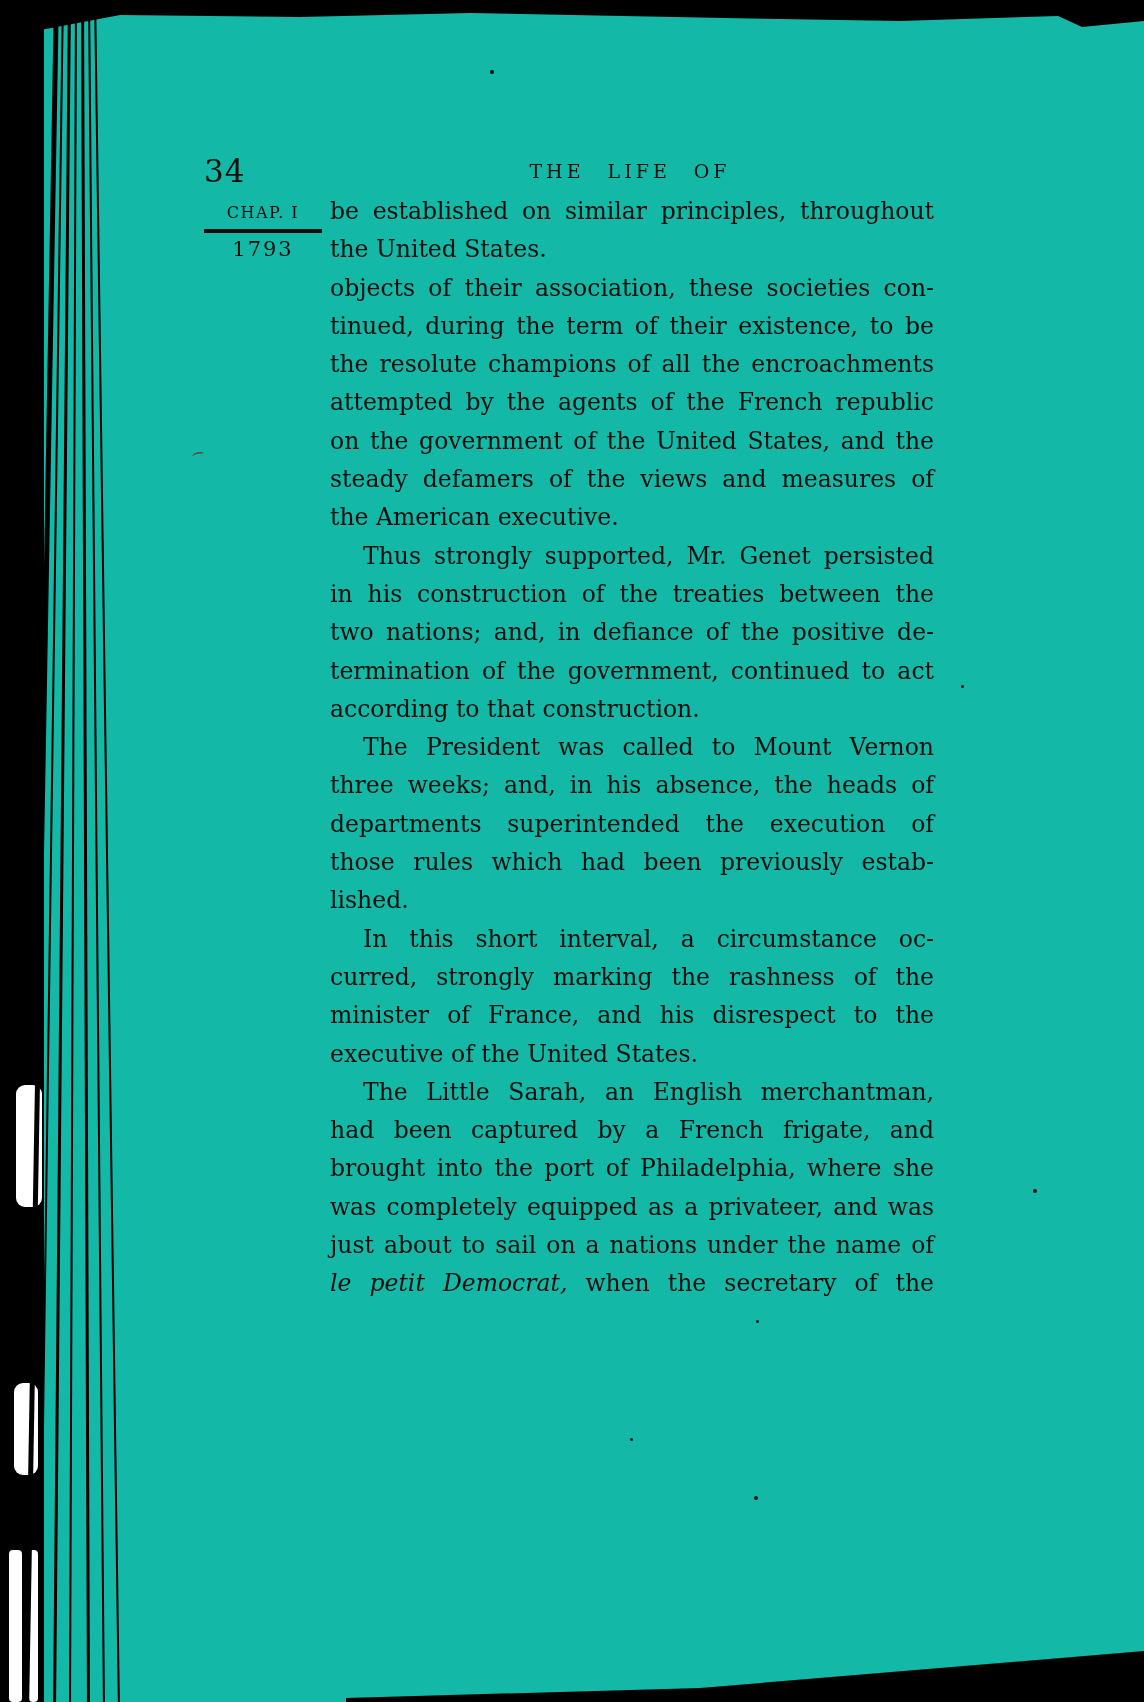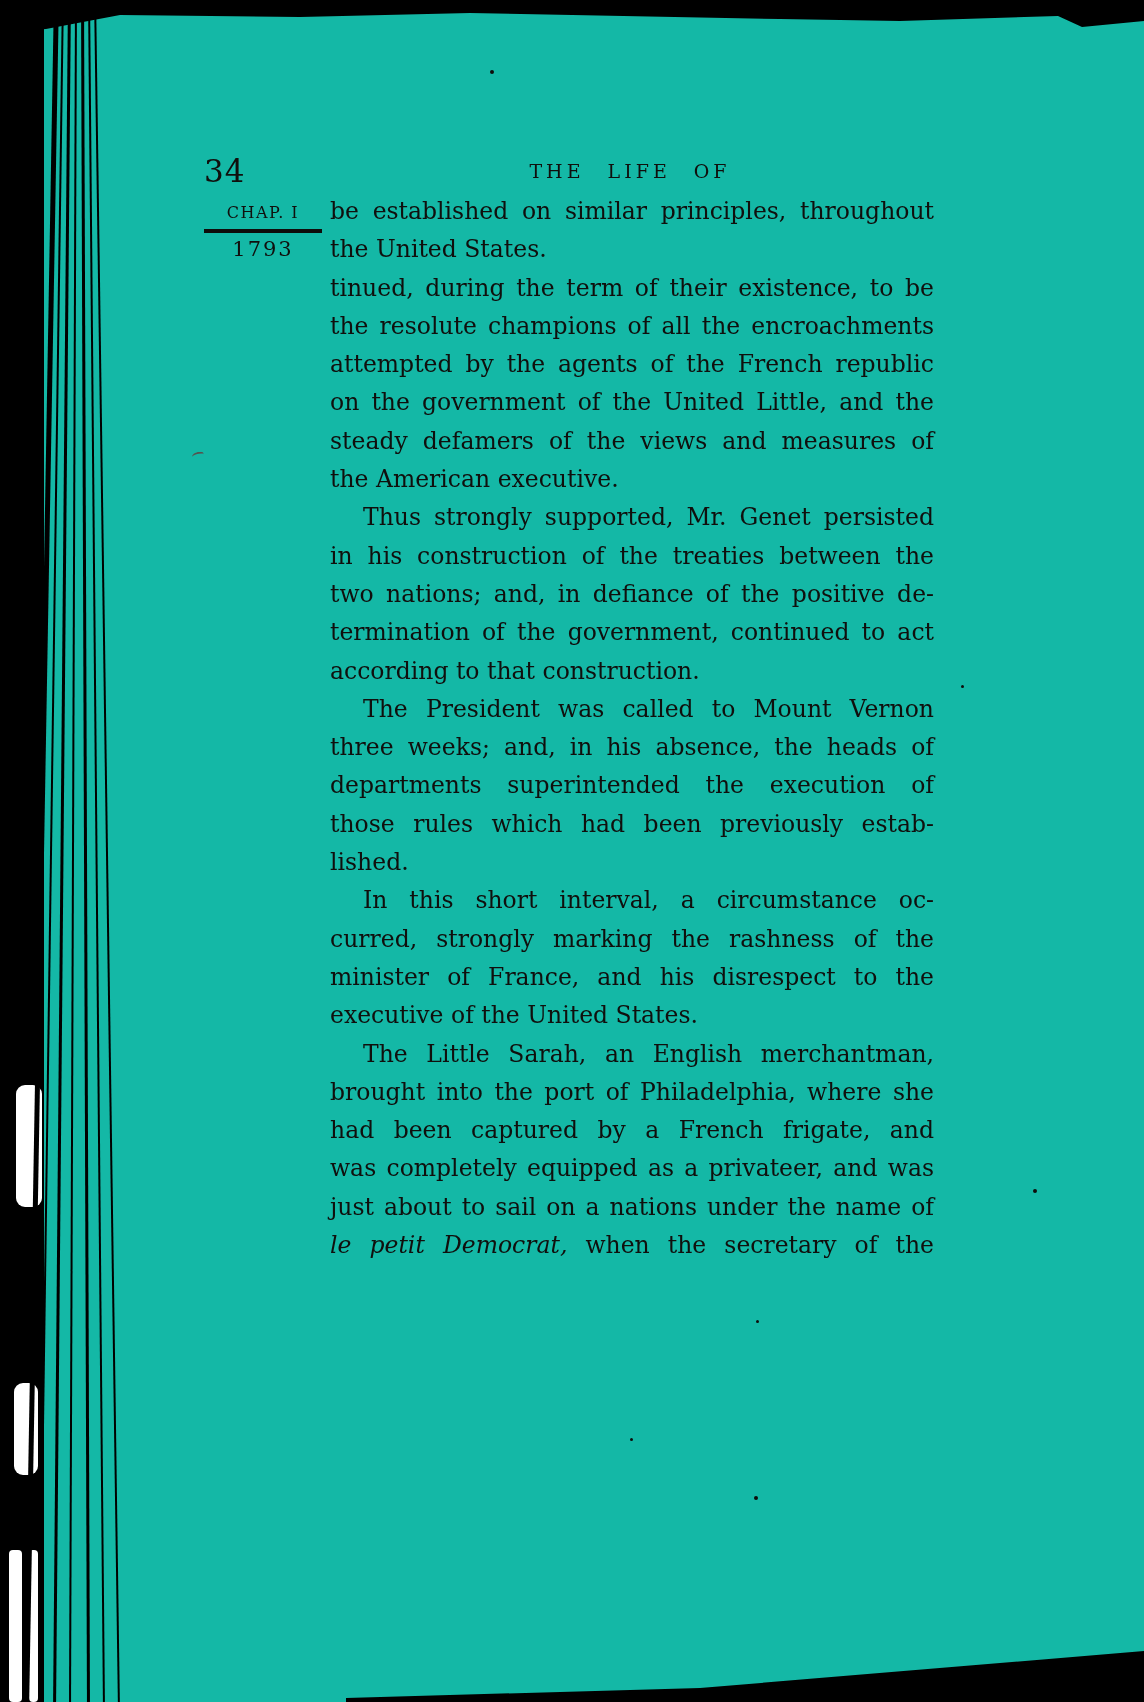--- a/index.html
+++ b/index.html
@@ -132,41 +132,42 @@
 
   <div id="margin-block">
     <div id="chapter-label">CHAP. I</div>
     <hr id="margin-rule">
     <div id="year-label">1793</div>
   </div>
 
   <div id="body-text-column">
       <div class="line"><span>be established on similar principles, throughout</span></div>
       <div class="line para-end"><span>the United States.</span></div>
+      <div class="line"><span>objects of their association, these societies con-</span></div>
       <div class="line"><span>tinued, during the term of their existence, to be</span></div>
       <div class="line"><span>the resolute champions of all the encroachments</span></div>
       <div class="line"><span>attempted by the agents of the French republic</span></div>
-      <div class="line"><span>on the government of the United Little, and the</span></div>
+      <div class="line"><span>on the government of the United States, and the</span></div>
       <div class="line"><span>steady defamers of the views and measures of</span></div>
       <div class="line para-end"><span>the American executive.</span></div>
       <div class="line indent"><span>Thus strongly supported, Mr. Genet persisted</span></div>
       <div class="line"><span>in his construction of the treaties between the</span></div>
       <div class="line"><span>two nations; and, in defiance of the positive de-</span></div>
       <div class="line"><span>termination of the government, continued to act</span></div>
       <div class="line para-end"><span>according to that construction.</span></div>
       <div class="line indent"><span>The President was called to Mount Vernon</span></div>
       <div class="line"><span>three weeks; and, in his absence, the heads of</span></div>
       <div class="line"><span>departments superintended the execution of</span></div>
       <div class="line"><span>those rules which had been previously estab-</span></div>
       <div class="line para-end"><span>lished.</span></div>
       <div class="line indent"><span>In this short interval, a circumstance oc-</span></div>
       <div class="line"><span>curred, strongly marking the rashness of the</span></div>
       <div class="line"><span>minister of France, and his disrespect to the</span></div>
       <div class="line para-end"><span>executive of the United States.</span></div>
       <div class="line indent"><span>The Little Sarah, an English merchantman,</span></div>
+      <div class="line"><span>had been captured by a French frigate, and</span></div>
       <div class="line"><span>brought into the port of Philadelphia, where she</span></div>
-      <div class="line"><span>had been captured by a French frigate, and</span></div>
       <div class="line"><span>was completely equipped as a privateer, and was</span></div>
       <div class="line"><span>just about to sail on a nations under the name of</span></div>
       <div class="line"><span class="italic">le petit Democrat,</span><span> when the secretary of the</span></div>
     </div>
 
 </div>
 
 </body></html>

